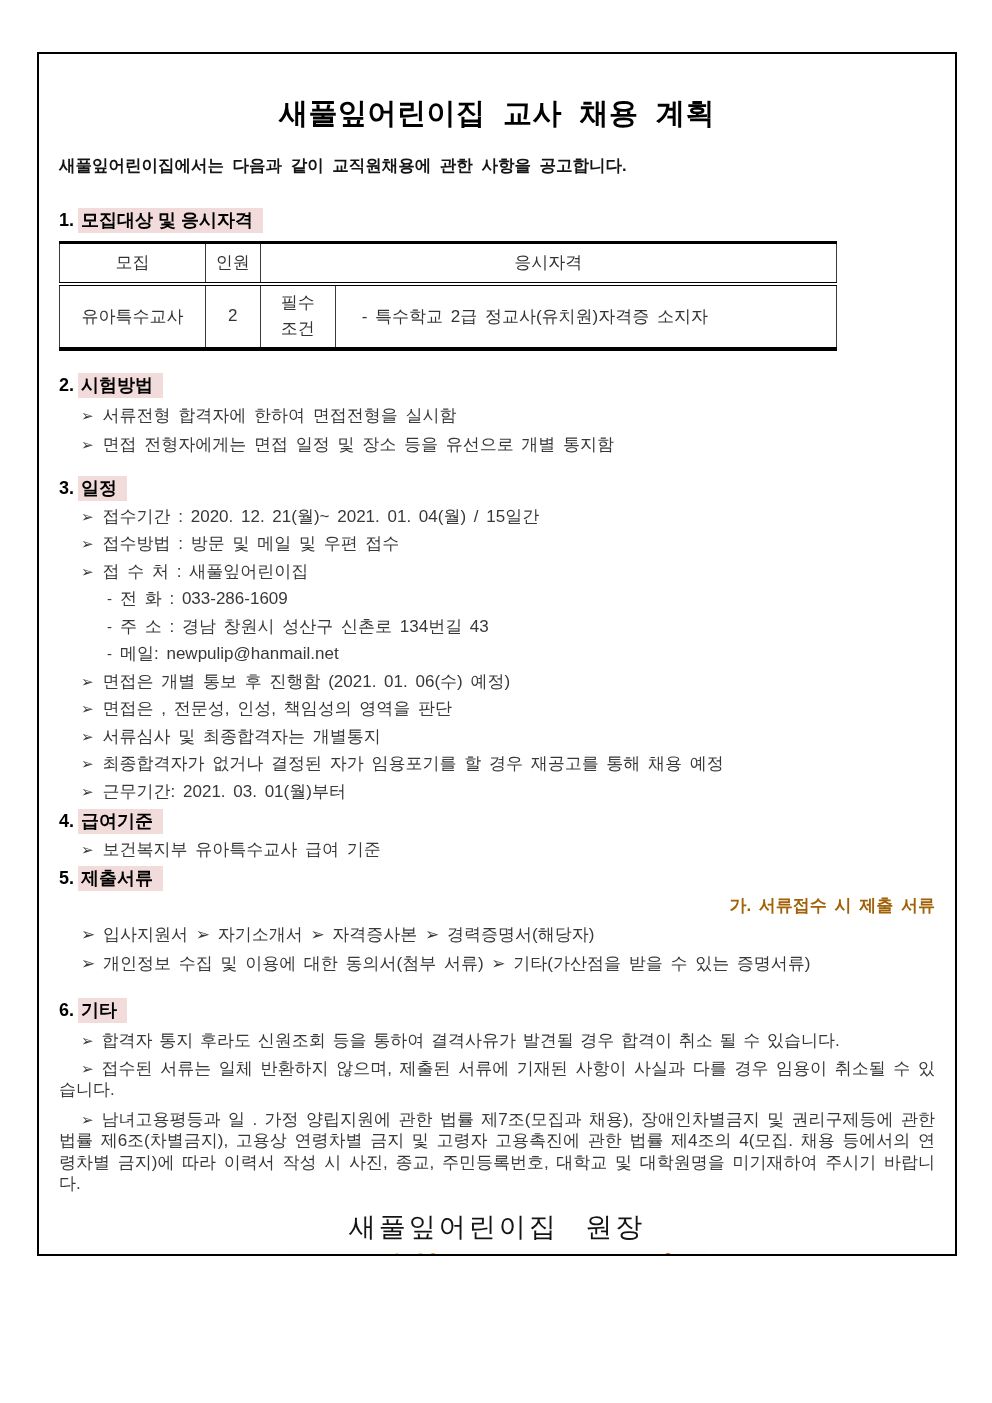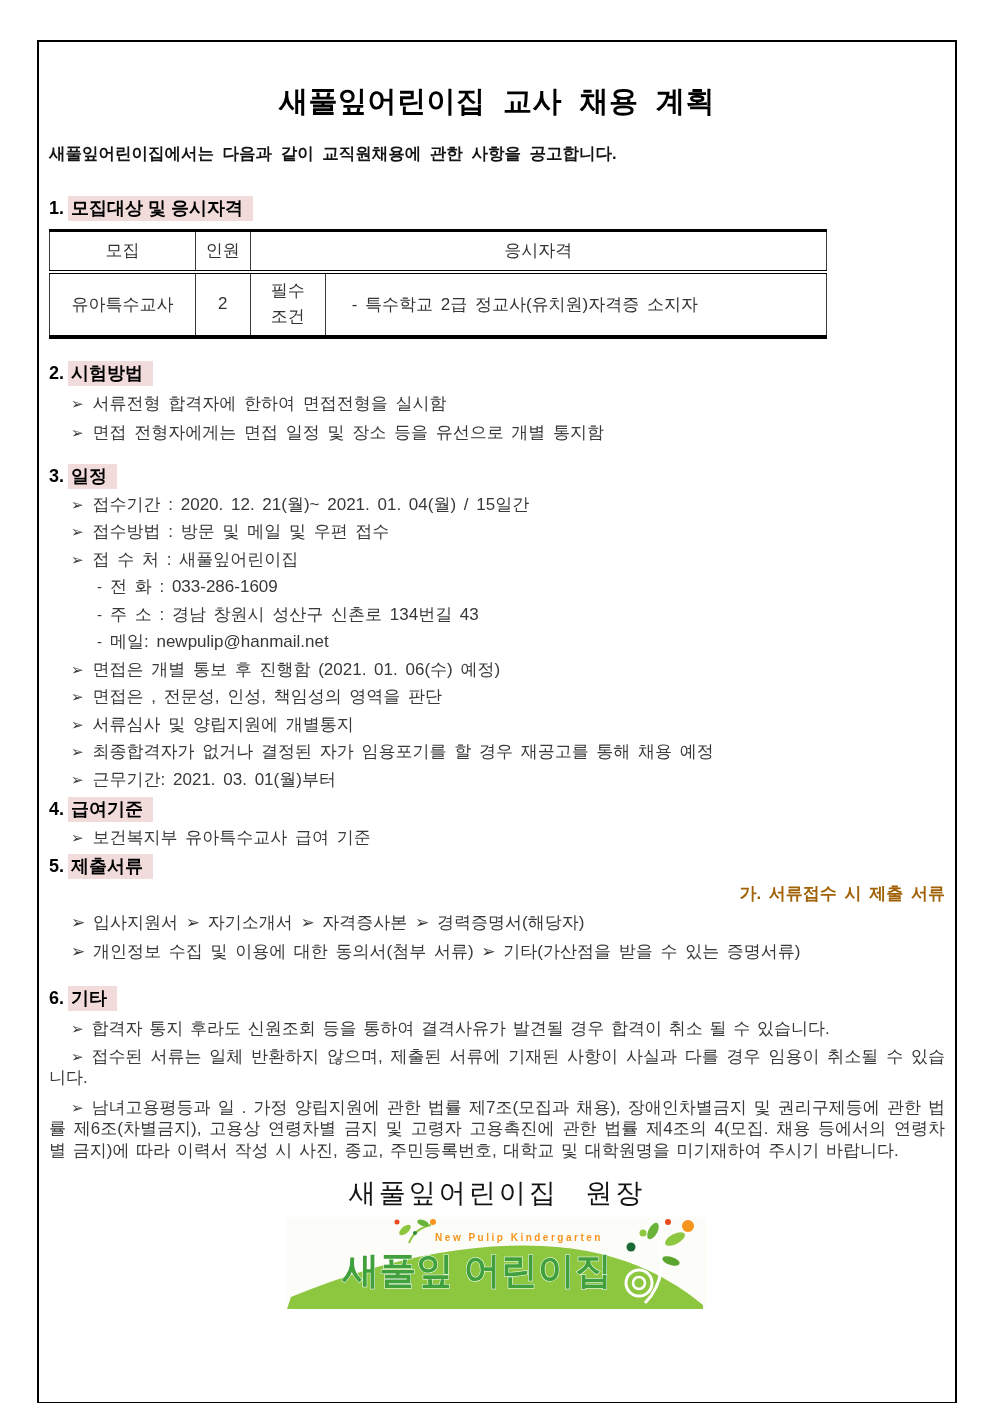--- a/index.html
+++ b/index.html
@@ -3,22 +3,22 @@
 <meta charset="utf-8">
 <style>
   * { margin:0; padding:0; box-sizing:border-box; }
   html,body { background:#ffffff; }
   body {
     width:992px; height:1403px; position:relative;
     font-family:"Liberation Sans","DejaVu Sans",sans-serif;
     color:#383838;
   }
   .frame {
-    position:absolute; left:37px; top:40px; width:920px; height:1364px;
-    border:2px solid #000; background:#fff; padding:0 10px; overflow:hidden;
+    position:absolute; left:37px; top:52px; width:920px; height:1204px;
+    border:2px solid #000; background:#fff; padding:0 20px; overflow:hidden;
   }
   .doc-title {
     margin-top:40px; text-align:center; font-size:29px; font-weight:bold;
     color:#000; letter-spacing:0.5px; word-spacing:9px;
   }
   .doc-intro {
     margin-top:21px; font-size:16.5px; font-weight:bold; color:#141414;
     word-spacing:4px;
   }
   .sec-h { margin-top:24px; font-size:18px; font-weight:bold; color:#000; }
@@ -139,21 +139,21 @@
     <div class="item">
         <span class="mk">➢</span>
         <span>면접은 개별 통보 후 진행함 (2021. 01. 06(수) 예정)</span>
       </div>
     <div class="item">
         <span class="mk">➢</span>
         <span>면접은 , 전문성, 인성, 책임성의 영역을 판단</span>
       </div>
     <div class="item">
         <span class="mk">➢</span>
-        <span>서류심사 및 양립지원에 개별통지</span>
+        <span>서류심사 및 최종합격자는 개별통지</span>
       </div>
     <div class="item">
         <span class="mk">➢</span>
         <span>최종합격자가 없거나 결정된 자가 임용포기를 할 경우 재공고를 통해 채용 예정</span>
       </div>
     <div class="item">
         <span class="mk">➢</span>
         <span>근무기간: 2021. 03. 01(월)부터</span>
       </div>
   </div>

